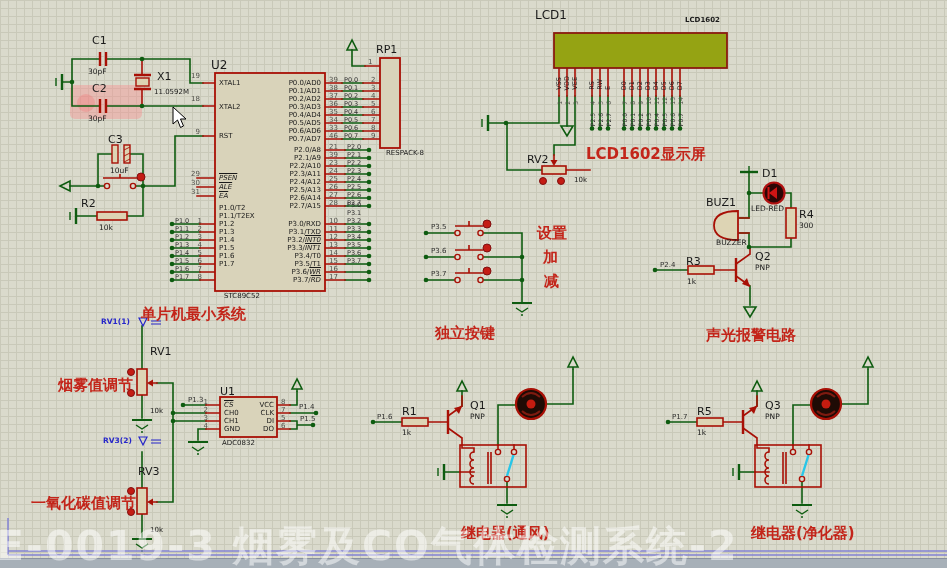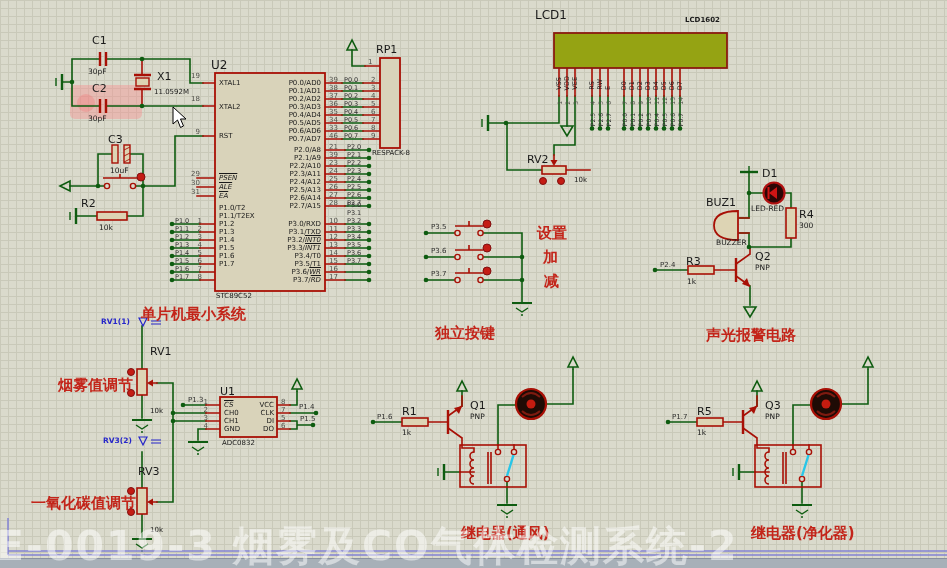--- a/index.html
+++ b/index.html
@@ -306,21 +306,21 @@
 <div class="lbl ref" style="left:92px;top:82px">C2</div>
 <div class="lbl val" style="left:88px;top:114px">30pF</div>
 <div class="lbl ref" style="left:157px;top:70px">X1</div>
 <div class="lbl val7" style="left:154px;top:88px">11.0592M</div>
 <div class="lbl ref" style="left:108px;top:133px">C3</div>
 <div class="lbl val" style="left:110px;top:166px">10uF</div>
 <div class="lbl ref" style="left:81px;top:197px">R2</div>
 <div class="lbl val" style="left:99px;top:223px">10k</div>
 
 <div class="lbl ref12" style="left:211px;top:58px">U2</div>
-<div class="lbl val7" style="left:216px;top:292px">STC89C52</div>
+<div class="lbl val7" style="left:224px;top:292px">STC89C52</div>
 <div class="col" style="left:219px;top:79px">
       <span class="row">XTAL1</span>
     </div>
 <div class="col" style="left:219px;top:103px">
       <span class="row">XTAL2</span>
     </div>
 <div class="col" style="left:219px;top:132px">
       <span class="row">RST</span>
     </div>
 <div class="col numcol right" style="left:184px;top:72px;width:16px">
@@ -482,21 +482,21 @@
       <span class="row">P3.1</span>
       <span class="row">P3.2</span>
       <span class="row">P3.3</span>
       <span class="row">P3.4</span>
       <span class="row">P3.5</span>
       <span class="row">P3.6</span>
       <span class="row">P3.7</span>
     </div>
 
 <div class="lbl ref" style="left:376px;top:43px">RP1</div>
-<div class="lbl val7" style="left:372px;top:149px">RESPACK-8</div>
+<div class="lbl val7" style="left:386px;top:149px">RESPACK-8</div>
 <div class="lbl num" style="left:368px;top:58px">1</div>
 
 <div class="lbl ref12" style="left:535px;top:8px">LCD1</div>
 <div class="lbl val7 bold" style="left:685px;top:16px">LCD1602</div>
 <div class="vrow" style="left:555px;top:64px;height:26px">
 
 <span class="vcell">
         <span class="vtxt">VSS</span>
       </span>
       <span class="vcell">
@@ -704,20 +704,21 @@
 <div class="lbl val" style="left:402px;top:428px">1k</div>
 <div class="lbl ref" style="left:470px;top:399px">Q1</div>
 <div class="lbl val" style="left:470px;top:412px">PNP</div>
 <div class="lbl net" style="left:672px;top:413px">P1.7</div>
 <div class="lbl ref" style="left:697px;top:405px">R5</div>
 <div class="lbl val" style="left:697px;top:428px">1k</div>
 <div class="lbl ref" style="left:765px;top:399px">Q3</div>
 <div class="lbl val" style="left:765px;top:412px">PNP</div>
 
 <div class="lbl cap" style="left:141px;top:305px">单片机最小系统</div>
+<div class="lbl cap" style="left:586px;top:145px">LCD1602显示屏</div>
 <div class="lbl cap" style="left:435px;top:324px">独立按键</div>
 <div class="lbl cap" style="left:706px;top:326px">声光报警电路</div>
 <div class="lbl cap" style="left:58px;top:376px">烟雾值调节</div>
 <div class="lbl cap" style="left:31px;top:494px">一氧化碳值调节</div>
 <div class="lbl cap" style="left:461px;top:524px">继电器(通风)</div>
 <div class="lbl cap" style="left:751px;top:524px">继电器(净化器)</div>
 
 <div id="watermark">E-0019-3 烟雾及CO气体检测系统-2</div>
 <div id="bottomstrip"></div>
 

